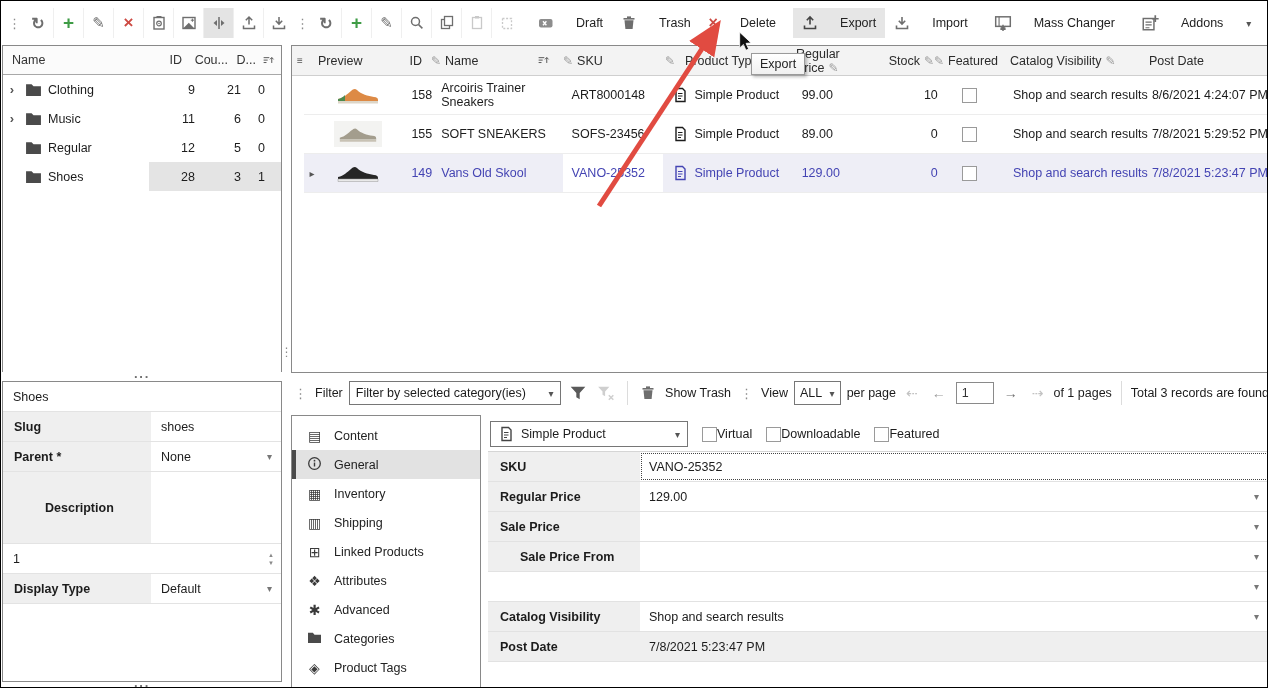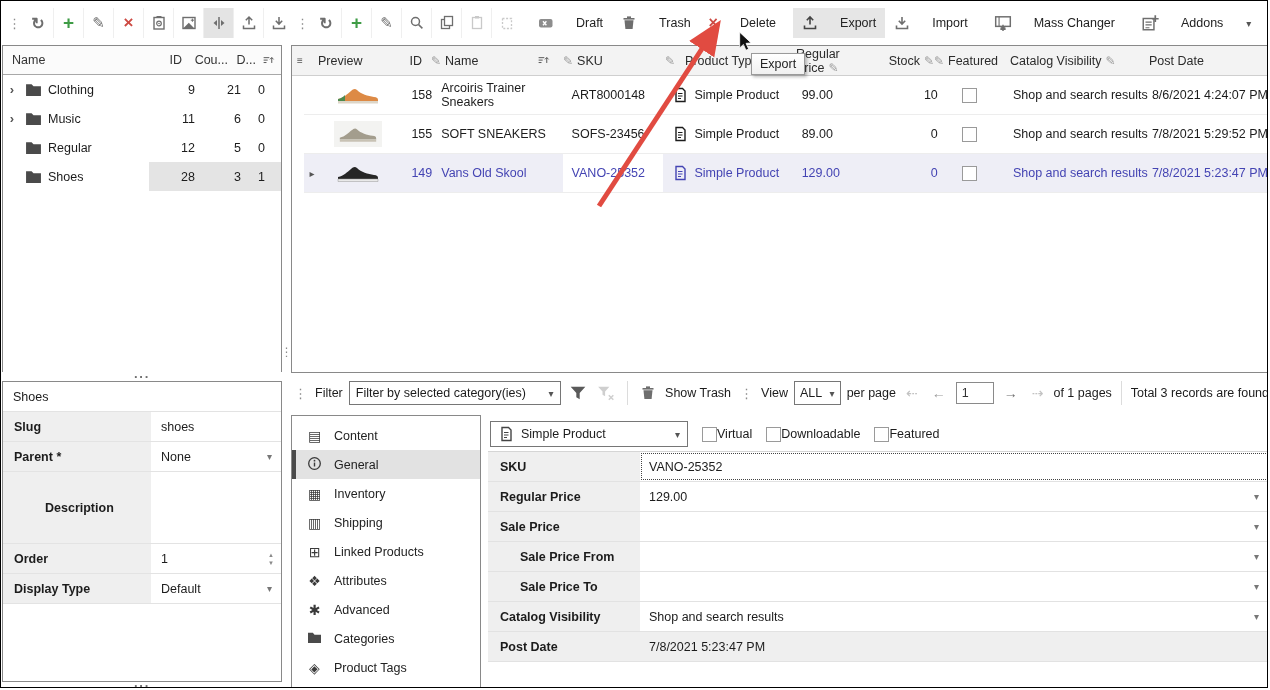--- a/index.html
+++ b/index.html
@@ -383,21 +383,20 @@
           <span class="cf-caret">▾</span>
         </div>
     </div>
     <div class="cf-row h72">
       <div class="cf-label">Description</div>
       <div class="cf-value">
           <span></span>
         </div>
     </div>
     <div class="cf-row h30">
-      <div class="cf-label">Order</div>
       <div class="cf-value">
           <span>1</span>
         <span class="cf-spin">
             <span>▲</span>
             <span>▼</span>
           </span>
       </div>
     </div>
     <div class="cf-row h30">
       <div class="cf-label">Display Type</div>
@@ -665,21 +664,20 @@
           </div>
       </div>
       <div class="df-row">
         <div class="df-label indent">Sale Price From</div>
         <div class="df-value">
             <span></span>
             <span class="cf-caret">▾</span>
           </div>
       </div>
       <div class="df-row">
-        <div class="df-label indent">Sale Price To</div>
         <div class="df-value">
             <span></span>
             <span class="cf-caret">▾</span>
           </div>
       </div>
       <div class="df-row">
         <div class="df-label">Catalog Visibility</div>
         <div class="df-value">
             <span>Shop and search results</span>
             <span class="cf-caret">▾</span>

